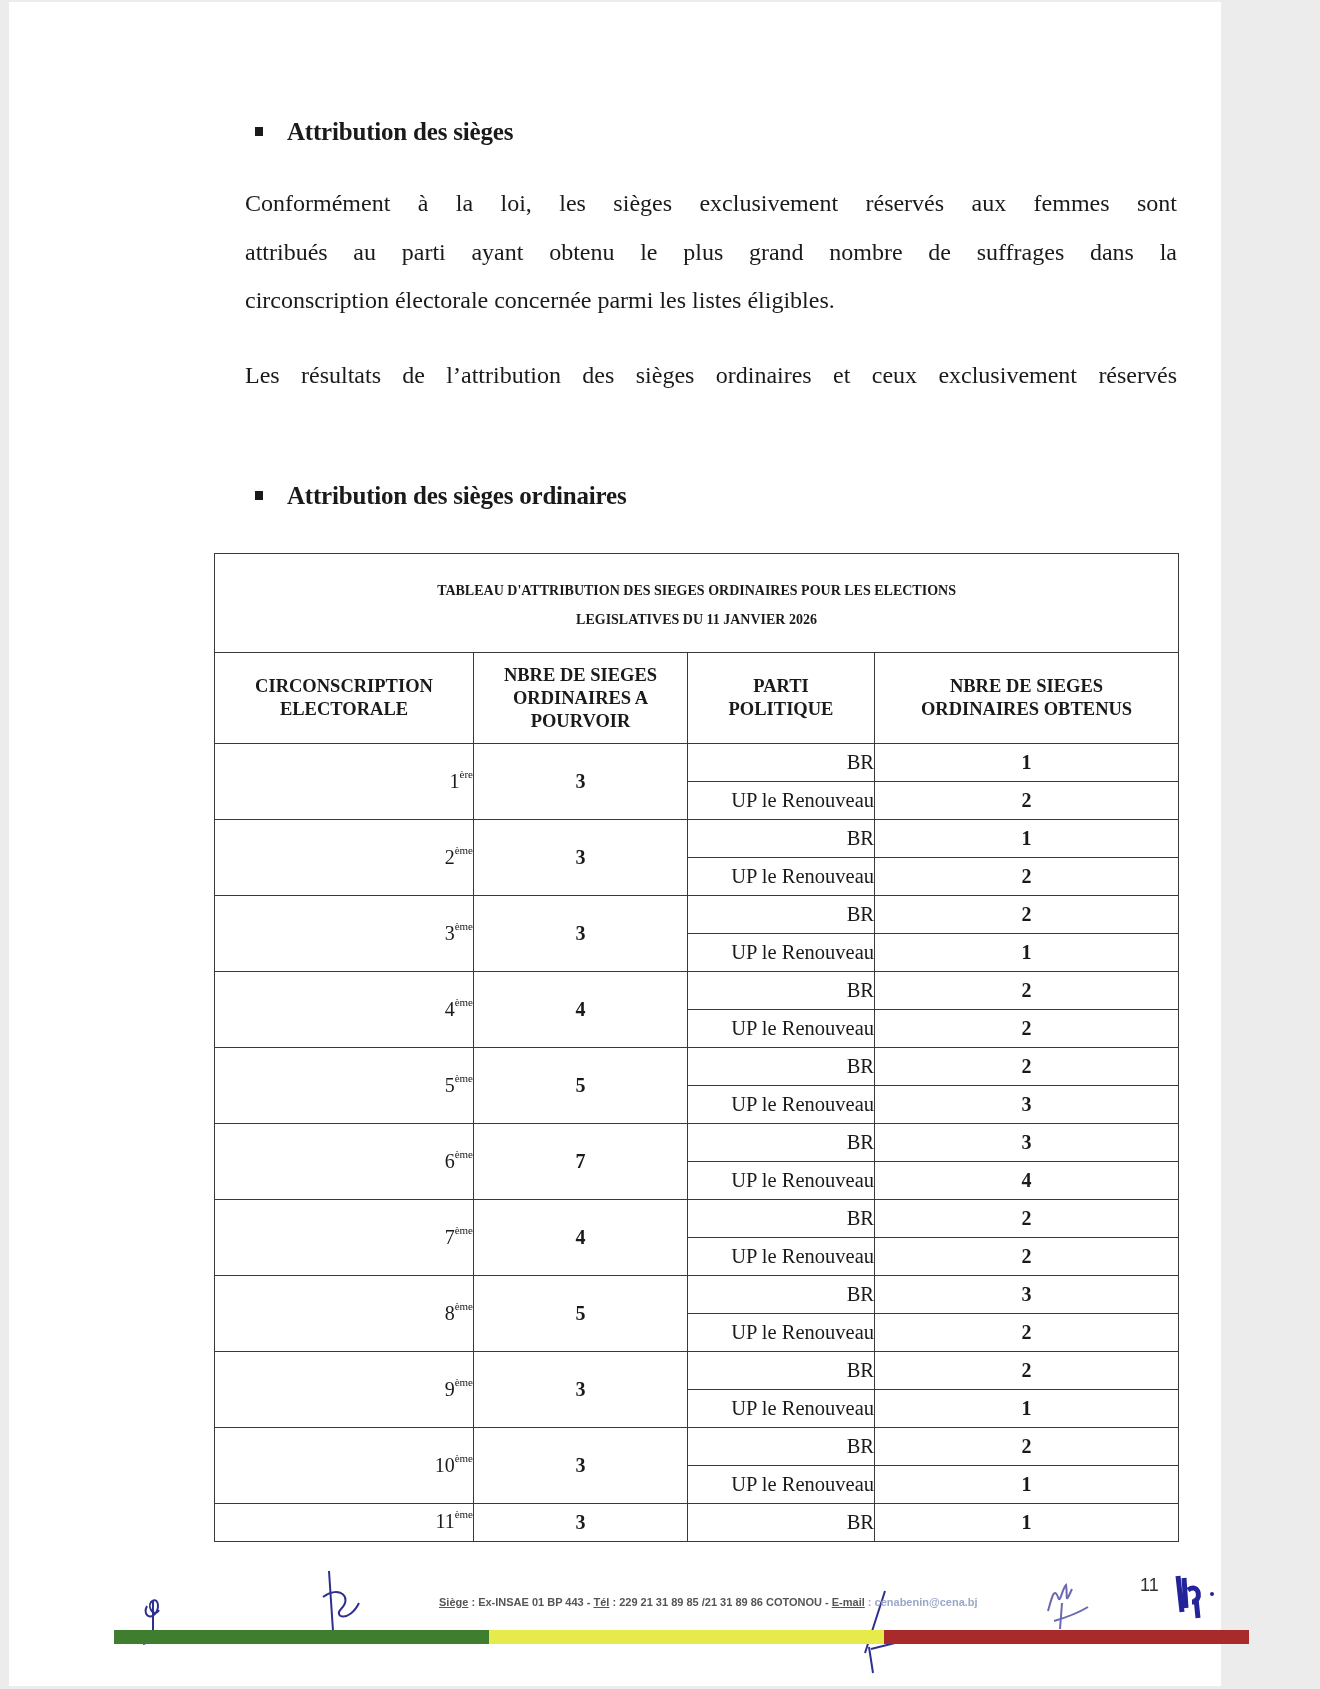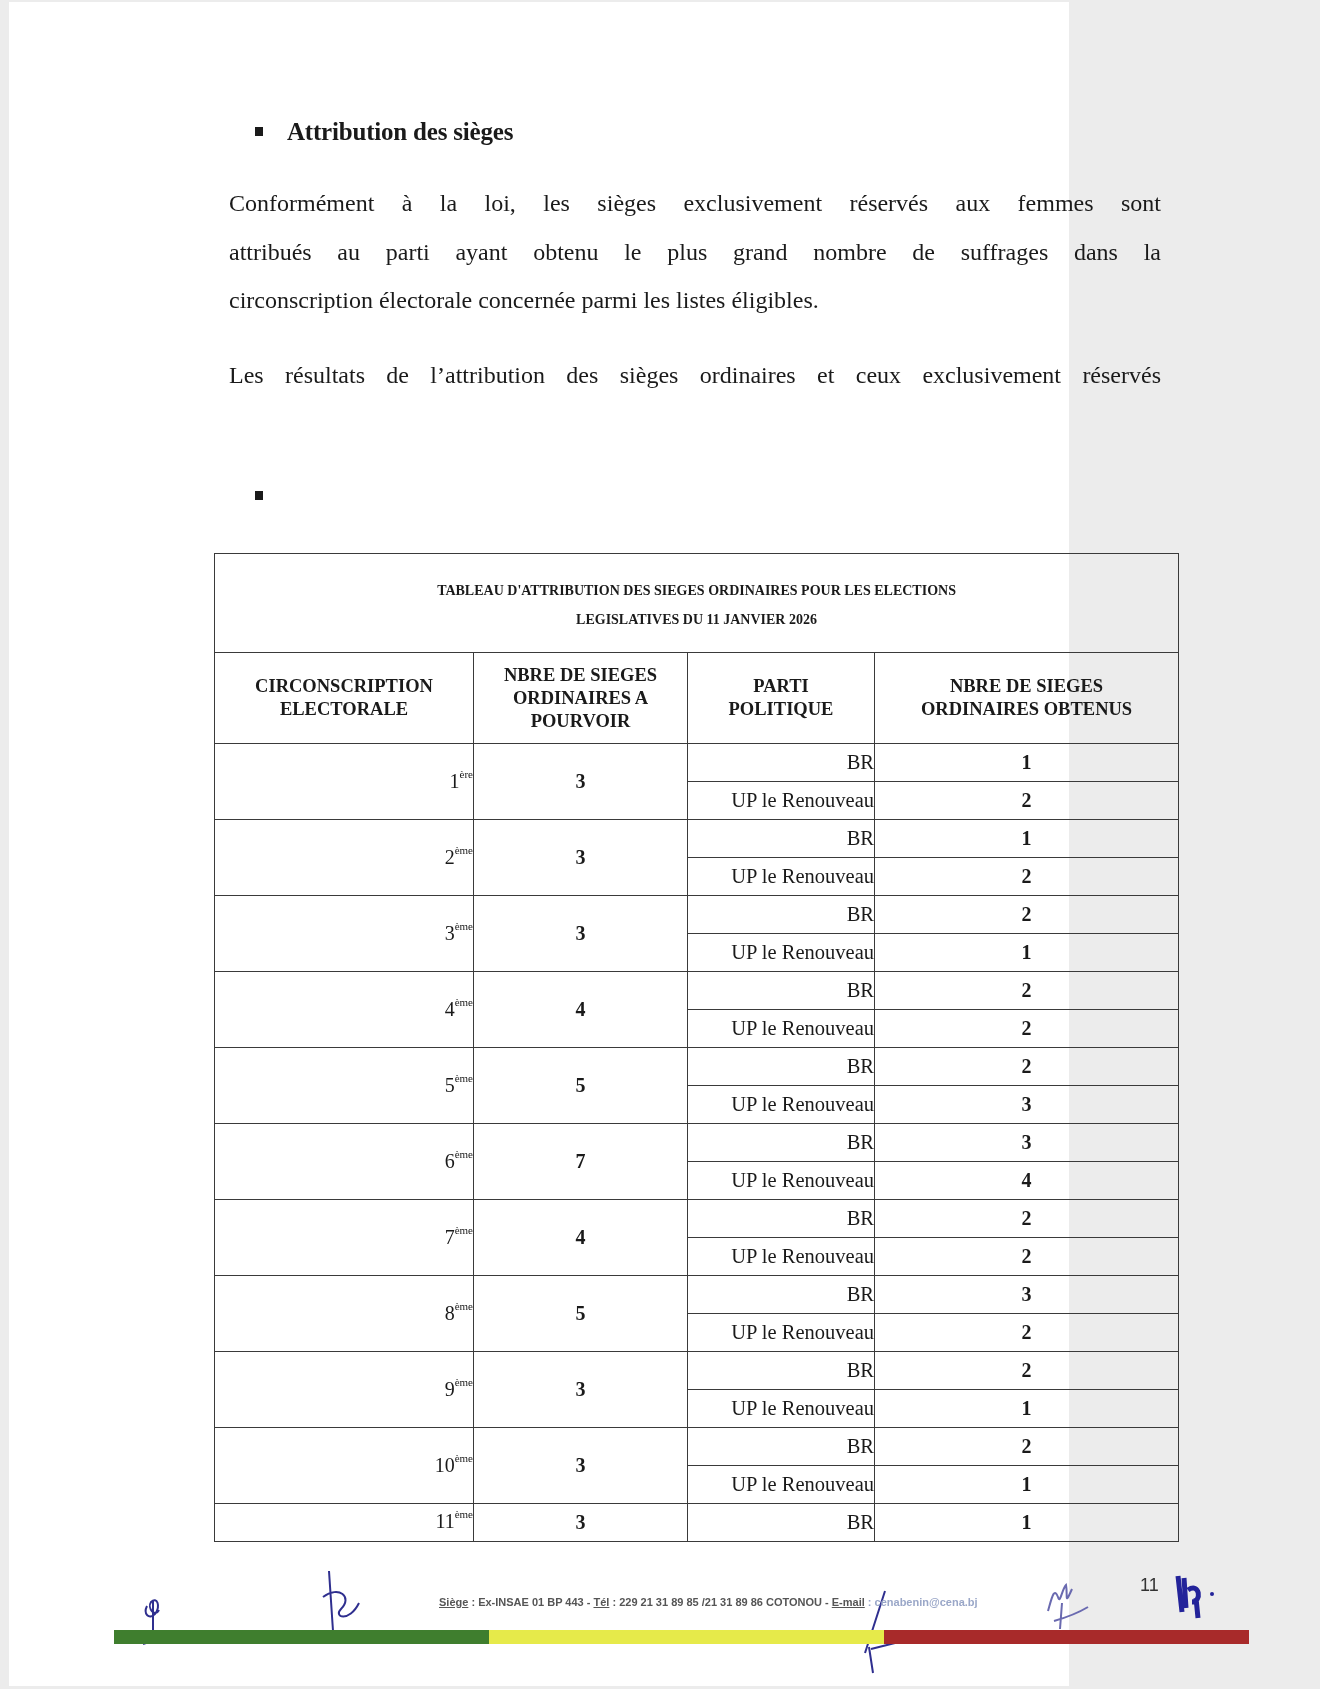--- a/index.html
+++ b/index.html
@@ -1,25 +1,25 @@
 <!DOCTYPE html>
 <html><head>
 <meta charset="utf-8">
 <style>
   html, body { margin:0; padding:0; }
   body {
     width:1320px; height:1689px; background:#ececec; position:relative; overflow:hidden;
     font-family: "Liberation Serif", "DejaVu Serif", serif; color:#1a1a1a;
   }
   .page {
-    position:absolute; left:9px; top:2px; width:1060px; height:1684px; background:#ffffff;
+    position:absolute; left:9px; top:2px; width:1212px; height:1684px; background:#ffffff;
   }
   .heading { position:absolute; left:246px; font-weight:bold; font-size:25px; letter-spacing:-0.2px; }
   .heading .bullet { display:inline-block; width:8px; height:9px; background:#1a1a1a; vertical-align:middle; margin-right:24px; position:relative; top:-3px; }
-  .para { position:absolute; left:220px; width:932px; font-size:24px; line-height:48.5px; text-align:justify; }
+  .para { position:absolute; left:236px; width:932px; font-size:24px; line-height:48.5px; text-align:justify; }
   .para .line { display:block; text-align:justify; text-align-last:justify; height:48.5px; }
   .para .line.last { text-align-last:left; }
 
   table.seats {
     position:absolute; left:205px; top:551px; width:964px;
     border-collapse:collapse; table-layout:fixed;
   }
   table.seats td, table.seats th { border:1.6px solid #3a3a3a; padding:0; }
   .title-cell { height:94px; text-align:center; font-weight:bold; font-size:14px; line-height:29px; padding-top:4px !important; }
   .hdr { height:90px; text-align:center; font-weight:bold; font-size:18.5px; line-height:23px; }
@@ -54,21 +54,21 @@
     <span class="line">Conformément à la loi, les sièges exclusivement réservés aux femmes sont</span>
     <span class="line">attribués au parti ayant obtenu le plus grand nombre de suffrages dans la</span>
     <span class="line last">circonscription électorale concernée parmi les listes éligibles.</span>
   </div>
 
   <div class="para" style="top:349px;">
     <span class="line">Les résultats de l’attribution des sièges ordinaires et ceux exclusivement réservés</span>
   </div>
 
   <div class="heading" style="top:480px;">
-    <span class="bullet"></span>
+    <span class="bullet"></span><span>Attribution des sièges ordinaires</span>
   </div>
 
   <table class="seats">
     <colgroup>
       <col style="width:259px">
         <col style="width:214px">
         <col style="width:187px">
         <col style="width:304px">
     </colgroup>
     <tbody>

